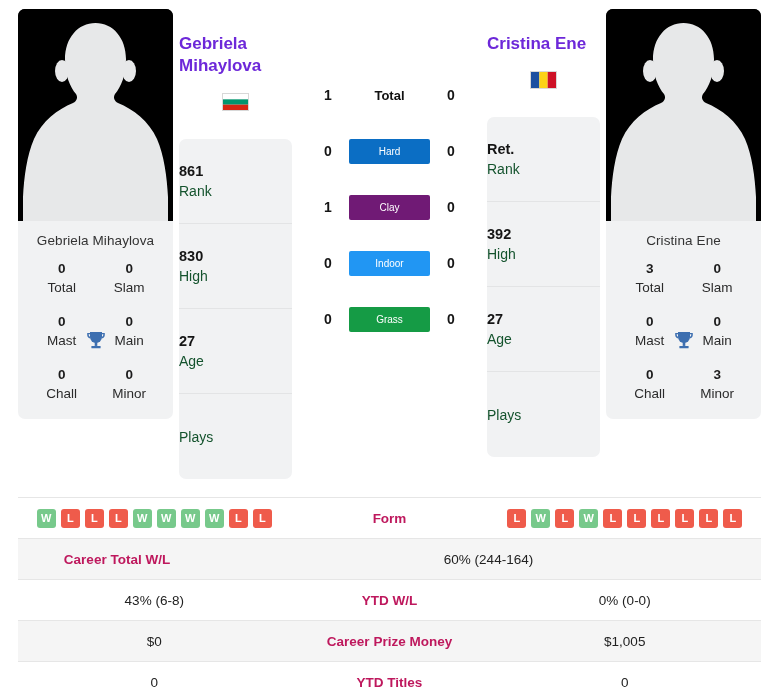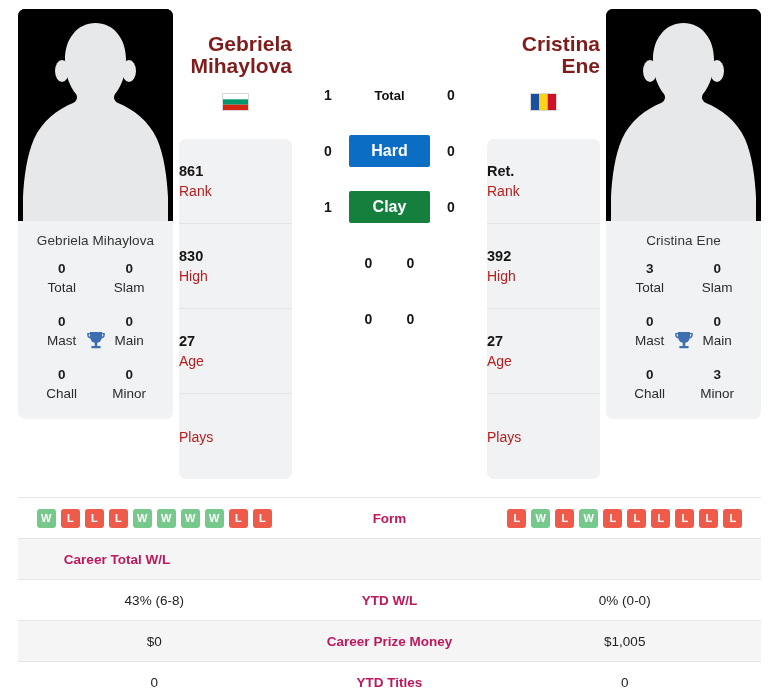--- a/index.html
+++ b/index.html
@@ -73,25 +73,25 @@
   }
   .trophy-center svg { width: 24px; height: 24px; display: block; }
 
   
   .player-inner {
     width: 125px;
     flex: 0 0 125px;
     padding: 0 6px;
   }
   .inner-name {
-    text-align: right;
-    font-size: 21px;
+    text-align: left;
+    font-size: 17px;
     font-weight: bold;
     line-height: 22px;
-    color: #7f1d1d;
+    color: #6d28d9;
     padding-top: 24px;
   }
   .flag-row {
     display: flex;
     justify-content: center;
     margin-top: 16px;
   }
   .flag {
     width: 27px;
     height: 18px;
@@ -116,21 +116,21 @@
   }
   .stat-cell:last-child { border-bottom: none; }
   .stat-val {
     font-size: 14.5px;
     font-weight: bold;
     color: #151515;
     line-height: 20px;
   }
   .stat-lab {
     font-size: 14px;
-    color: #b91c1c;
+    color: #14532d;
     line-height: 20px;
   }
 
   
   .center-col {
     flex: 1 1 auto;
     padding-top: 58px;
     display: flex;
     flex-direction: column;
     gap: 0;
@@ -145,22 +145,22 @@
   .surf-score {
     width: 42px;
     text-align: center;
     font-size: 14px;
     font-weight: bold;
     color: #151515;
   }
   .surf-badge {
     width: 81px;
     text-align: center;
-    font-size: 16px;
-    font-weight: bold;
+    font-size: 10px;
+    font-weight: normal;
     color: #ffffff;
     padding: 7px 0;
     border-radius: 2px;
   }
   .surf-badge.plain {
     color: #111;
     background: transparent;
     font-weight: bold;
     font-size: 13px;
   }
@@ -305,29 +305,31 @@
       <div class="surf-badge plain">Total</div>
       <div class="surf-score">0</div>
     </div>
     <div class="surface-row">
       <div class="surf-score">0</div>
       <div class="surf-badge" style="background:#0b6ec4">Hard</div>
       <div class="surf-score">0</div>
     </div>
     <div class="surface-row">
       <div class="surf-score">1</div>
-      <div class="surf-badge" style="background:#15803d">Clay</div>
+      <div class="surf-badge" style="background:#701a75">Clay</div>
       <div class="surf-score">0</div>
     </div>
     <div class="surface-row">
       <div class="surf-score">0</div>
+      <div class="surf-badge" style="background:#2196f3">Indoor</div>
       <div class="surf-score">0</div>
     </div>
     <div class="surface-row">
       <div class="surf-score">0</div>
+      <div class="surf-badge" style="background:#159b45">Grass</div>
       <div class="surf-score">0</div>
     </div>
   </div>
 
   <div class="player-inner">
     <div class="inner-name">
       <span>Cristina Ene</span>
     </div>
     <div class="flag-row">
       <span class="flag">
@@ -439,20 +441,21 @@
           <div class="form-badge L">L</div>
           <div class="form-badge L">L</div>
           <div class="form-badge L">L</div>
           <div class="form-badge L">L</div>
         </div>
     </div>
   </div>
 
   <div class="cmp-row alt">
     <div class="cmp-mid">Career Total W/L</div>
+    <div class="cmp-side">60% (244-164)</div>
   </div>
 
   <div class="cmp-row">
     <div class="cmp-side">43% (6-8)</div>
     <div class="cmp-mid">YTD W/L</div>
     <div class="cmp-side">0% (0-0)</div>
   </div>
 
   <div class="cmp-row alt">
     <div class="cmp-side">$0</div>

